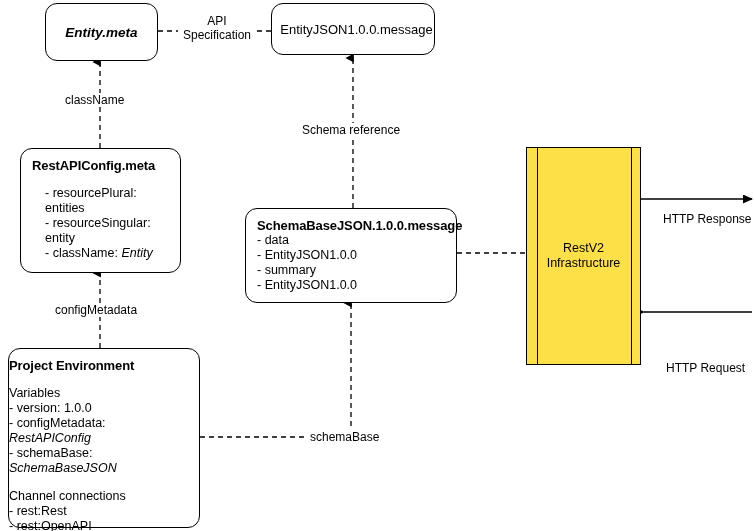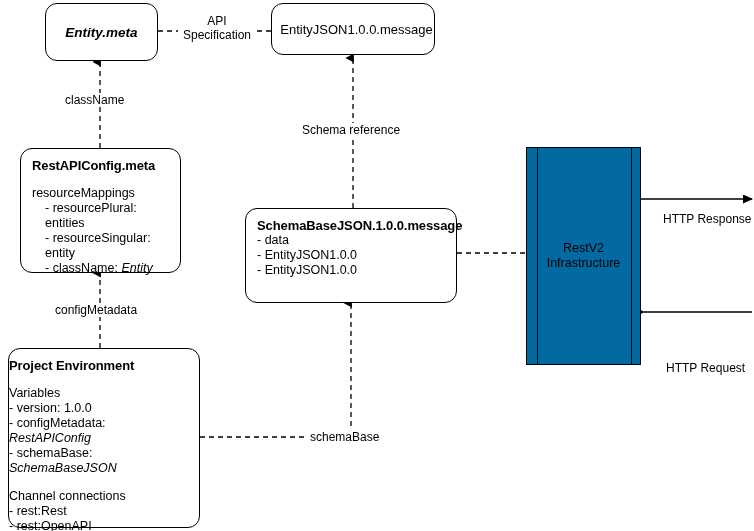--- a/index.html
+++ b/index.html
@@ -60,21 +60,21 @@
   .ind {
     padding-left: 13px;
   }
   .spacer {
     height: 13px;
   }
   .infra {
     position: absolute;
     box-sizing: border-box;
     border: 1.4px solid #000000;
-    background: #0369a1;
+    background: #fde047;
     display: flex;
     align-items: center;
     justify-content: center;
     text-align: center;
     font-size: 12.5px;
     line-height: 15px;
     color: #000000;
   }
   .infra-bar {
     position: absolute;
@@ -133,30 +133,30 @@
     <span class="title-italic">Entity.meta</span>
   </div>
 
   <div class="node node-center" style="left:271px; top:3px; width:164px; height:52px;padding-left:7px;">
     <span style="font-size:13px;">EntityJSON1.0.0.message</span>
   </div>
 
   <div class="node node-body" style="left:20px; top:148px; width:161px; height:125px;">
     <div class="title-bold">RestAPIConfig.meta</div>
     <div class="spacer"></div>
-    <div>resourceMappings</div>
     <div class="ind">- resourcePlural: entities</div>
     <div class="ind">- resourceSingular: entity</div>
     <div class="ind"><span>- className: </span><span class="ital">Entity</span></div>
   </div>
 
   <div class="node node-body" style="left:245px; top:208px; width:212px; height:95px;">
     <div class="title-bold">SchemaBaseJSON.1.0.0.message</div>
     <div>- data</div>
     <div> - EntityJSON1.0.0</div>
+    <div>- summary</div>
     <div> - EntityJSON1.0.0</div>
   </div>
 
   <div class="node node-body" style="left:8px; top:348px; width:192px; height:180px; padding-left:0;">
     <div class="title-bold">Project Environment</div>
     <div class="spacer"></div>
     <div>Variables</div>
     <div><span>- version: 1.0.0</span><span class="ital"></span></div>
     <div><span>- configMetadata: </span><span class="ital">RestAPIConfig</span></div>
     <div><span>- schemaBase: </span><span class="ital">SchemaBaseJSON</span></div>

